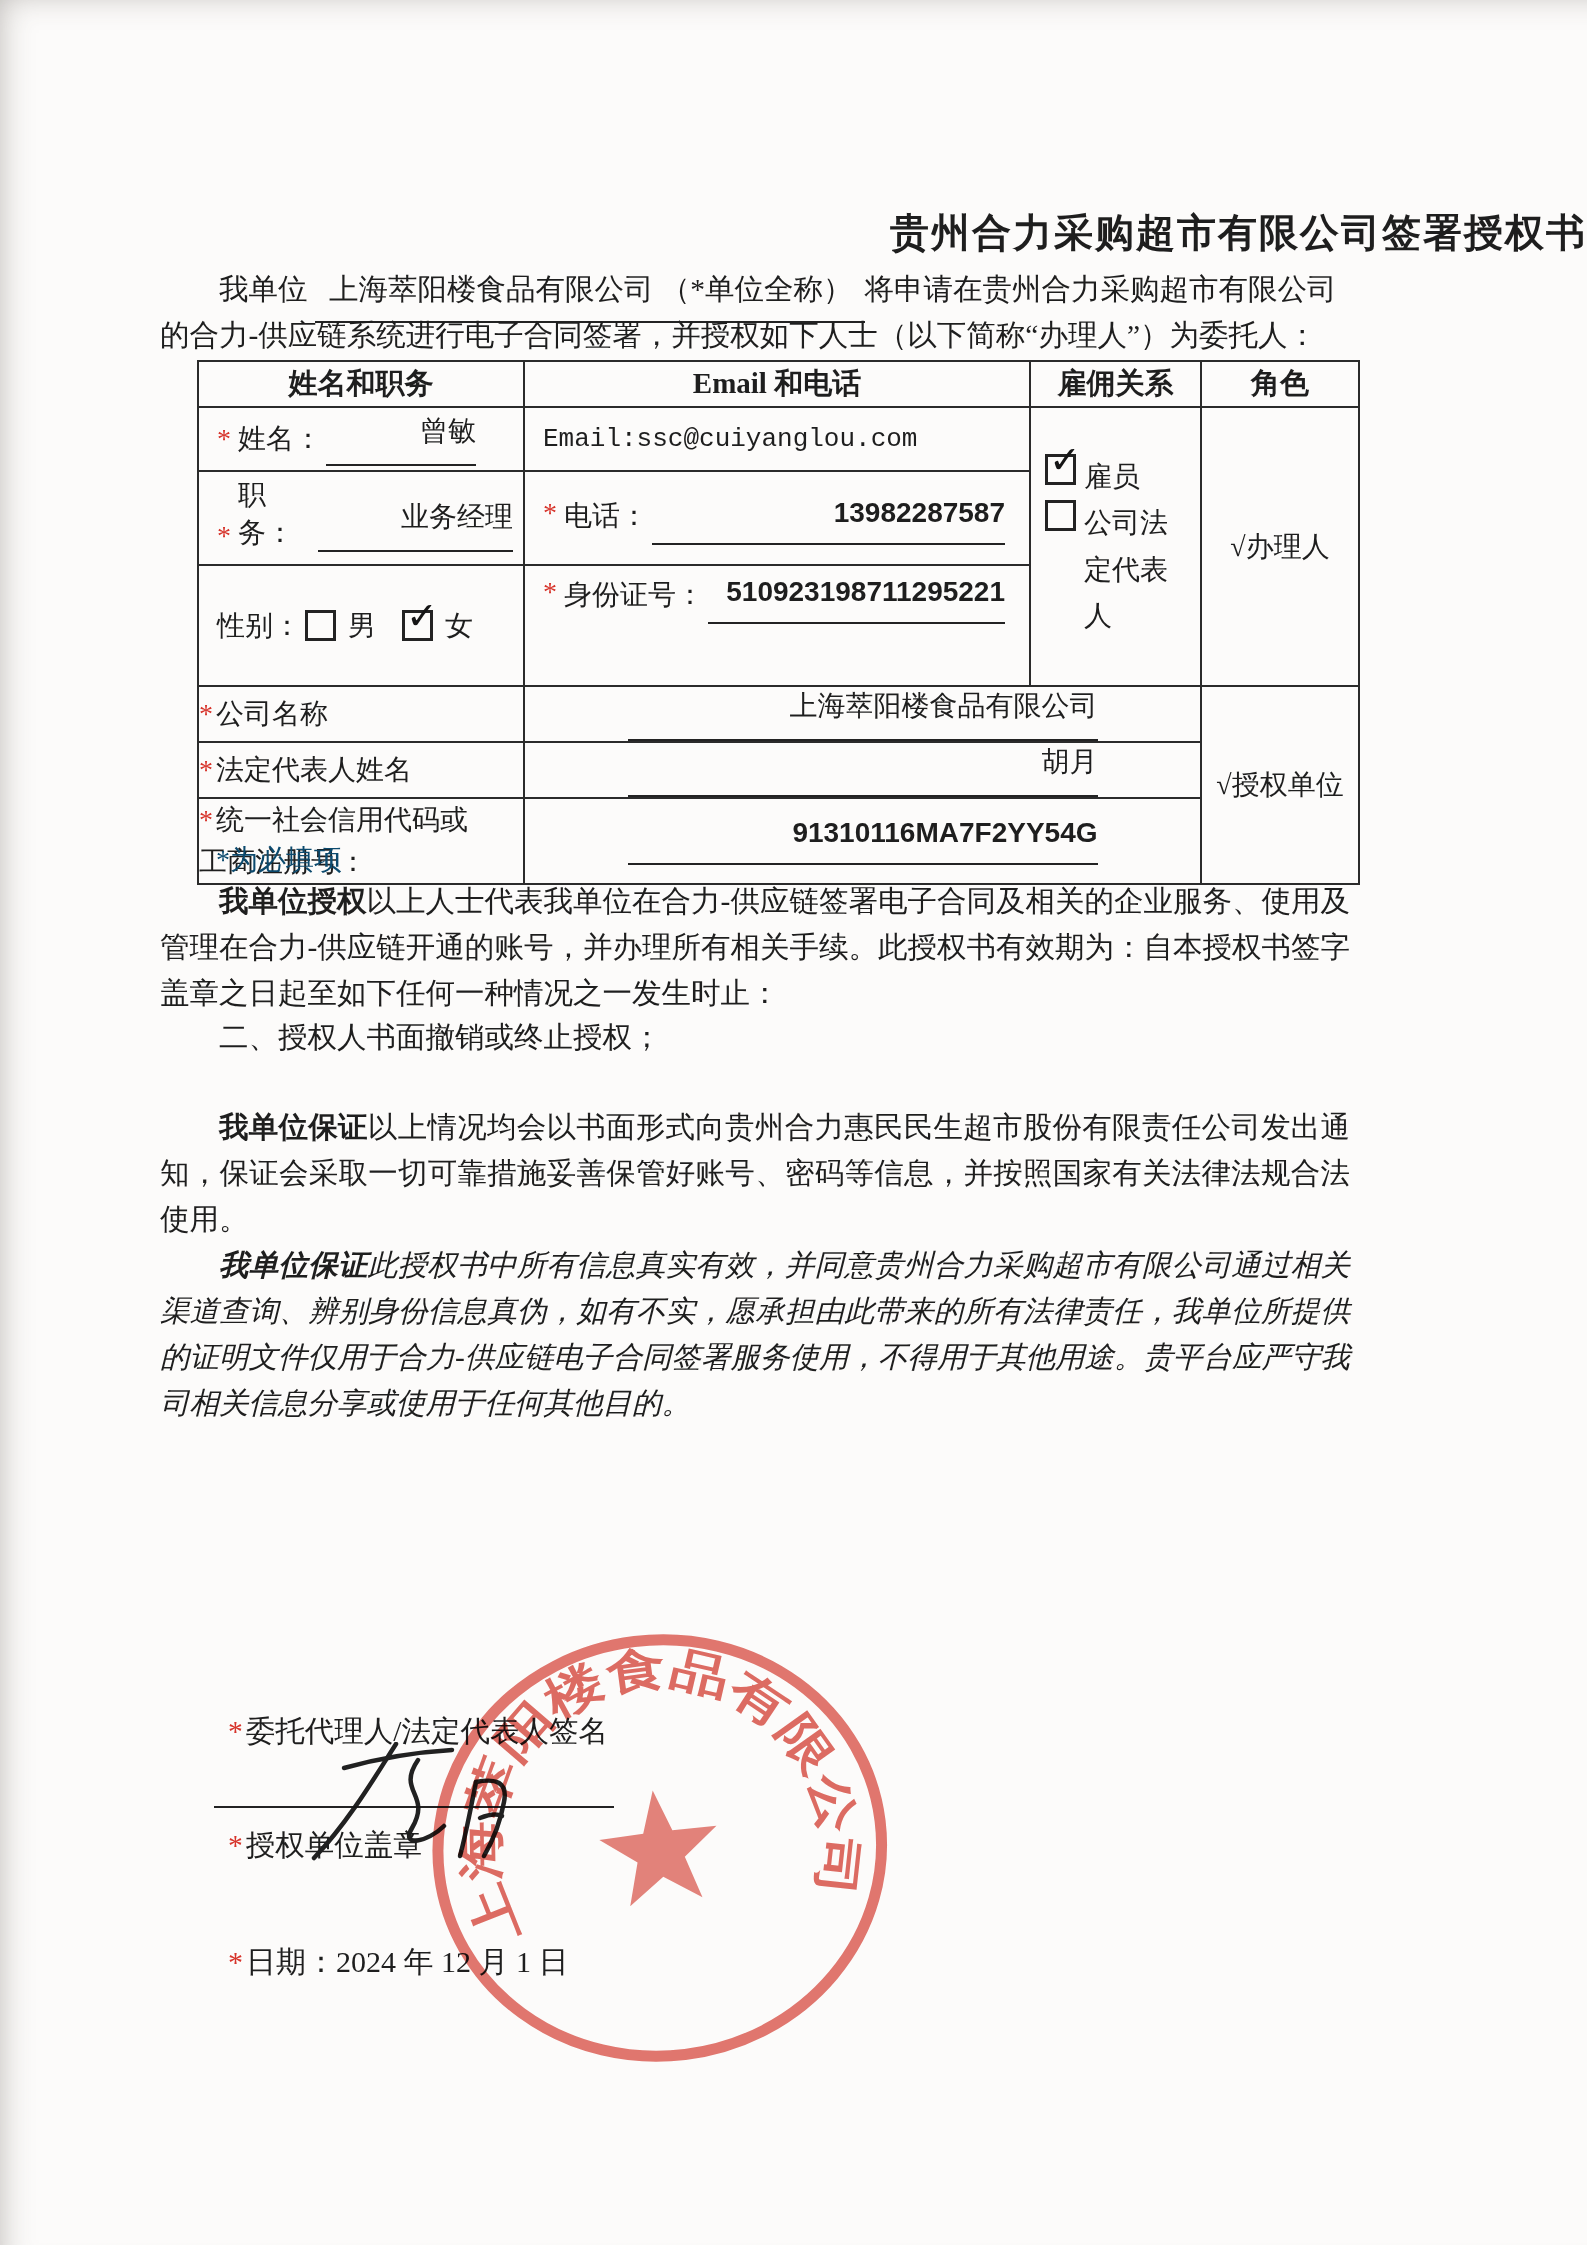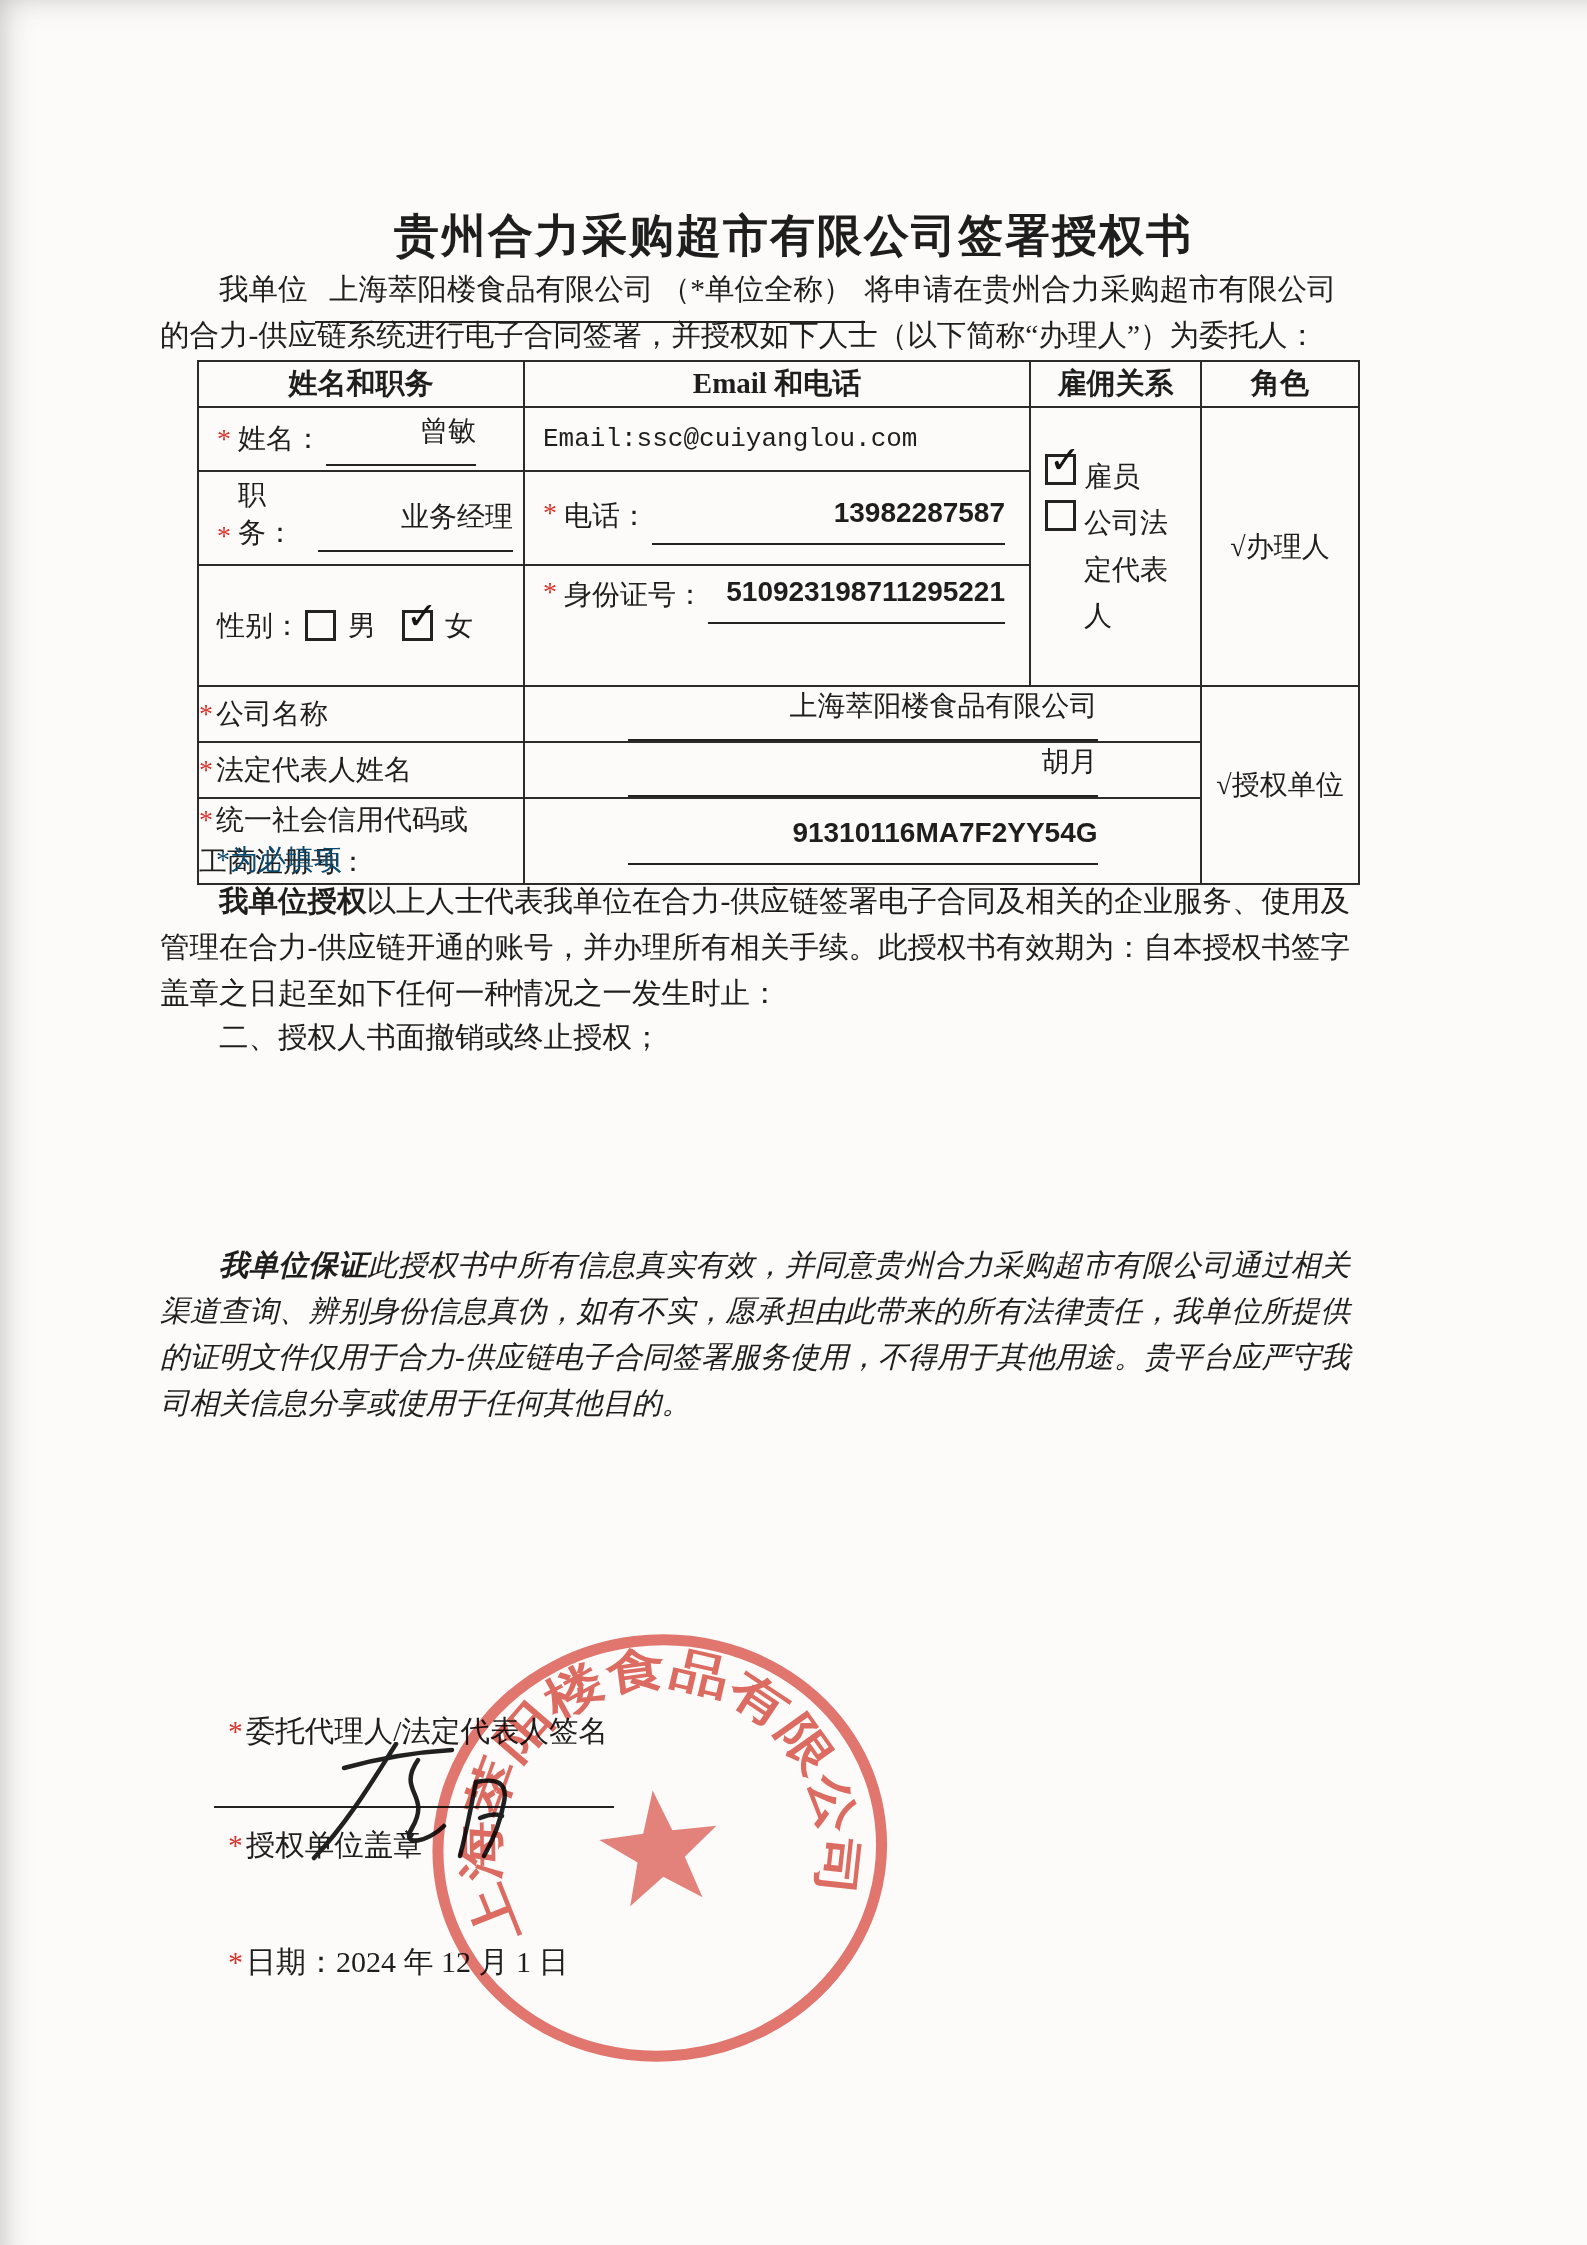--- a/index.html
+++ b/index.html
@@ -3,22 +3,22 @@
 <meta charset="utf-8">
 <style>
   html,body{margin:0;padding:0;background:#9a9a9a;}
   .page{
     position:relative;width:1587px;height:2245px;background:#fcfbfa;
     font-family:"Liberation Serif","DejaVu Serif",serif;color:#1e1e1e;
     overflow:hidden;margin:0 auto;
     box-shadow:inset 20px 14px 34px -22px rgba(70,62,55,.38);
   }
   .title{
-    position:absolute;top:206px;left:0;right:0;text-align:center;
-    font-size:45px;font-weight:bold;letter-spacing:2px;
+    position:absolute;top:206px;left:0;right:0;text-align:right;
+    font-size:39px;font-weight:bold;letter-spacing:2px;
   }
   .bodytext{font-size:29.5px;line-height:46px;}
   .intro{position:absolute;left:160px;top:266px;width:1190px;}
   .intro .l1{padding-left:59px;}
   .u-company{border-bottom:2px solid #232323;padding:0 12px 16px 14px;}
   .para{position:absolute;left:160px;width:1190px;text-align:justify;text-indent:59px;}
   .p1{top:878px;}
   .items{top:1014px;}
   .items div{padding-left:59px;}
   .p2{top:1104px;}
@@ -188,20 +188,21 @@
     </table>
 
   <div class="rednote">*为必填项</div>
 
   <div class="para bodytext p1"><span class="lead">我单位授权</span><span>以上人士代表我单位在合力-供应链签署电子合同及相关的企业服务、使用及管理在合力-供应链开通的账号，并办理所有相关手续。此授权书有效期为：自本授权书签字盖章之日起至如下任何一种情况之一发生时止：</span></div>
 
   <div class="para bodytext items" style="text-indent:0">
     <div>二、授权人书面撤销或终止授权；</div>
   </div>
 
+  <div class="para bodytext p2"><span class="lead">我单位保证</span><span>以上情况均会以书面形式向贵州合力惠民民生超市股份有限责任公司发出通知，保证会采取一切可靠措施妥善保管好账号、密码等信息，并按照国家有关法律法规合法使用。</span></div>
 
   <div class="para bodytext p3"><span class="lead">我单位保证</span><span>此授权书中所有信息真实有效，并同意贵州合力采购超市有限公司通过相关渠道查询、辨别身份信息真伪，如有不实，愿承担由此带来的所有法律责任，我单位所提供的证明文件仅用于合力-供应链电子合同签署服务使用，不得用于其他用途。贵平台应严守我司相关信息分享或使用于任何其他目的。</span></div>
 
   <div class="sig-label"><span class="ast">*</span><span>委托代理人/法定代表人签名</span></div>
 
   <div class="sig-line"></div>
 
   <svg class="signature" width="220" height="120" viewBox="0 0 220 120">
     <g fill="none" stroke="#161616" stroke-width="4.5" stroke-linecap="round" opacity="0.95">
       <path d="M 96 2 C 78 30, 50 78, 14 116"></path>

